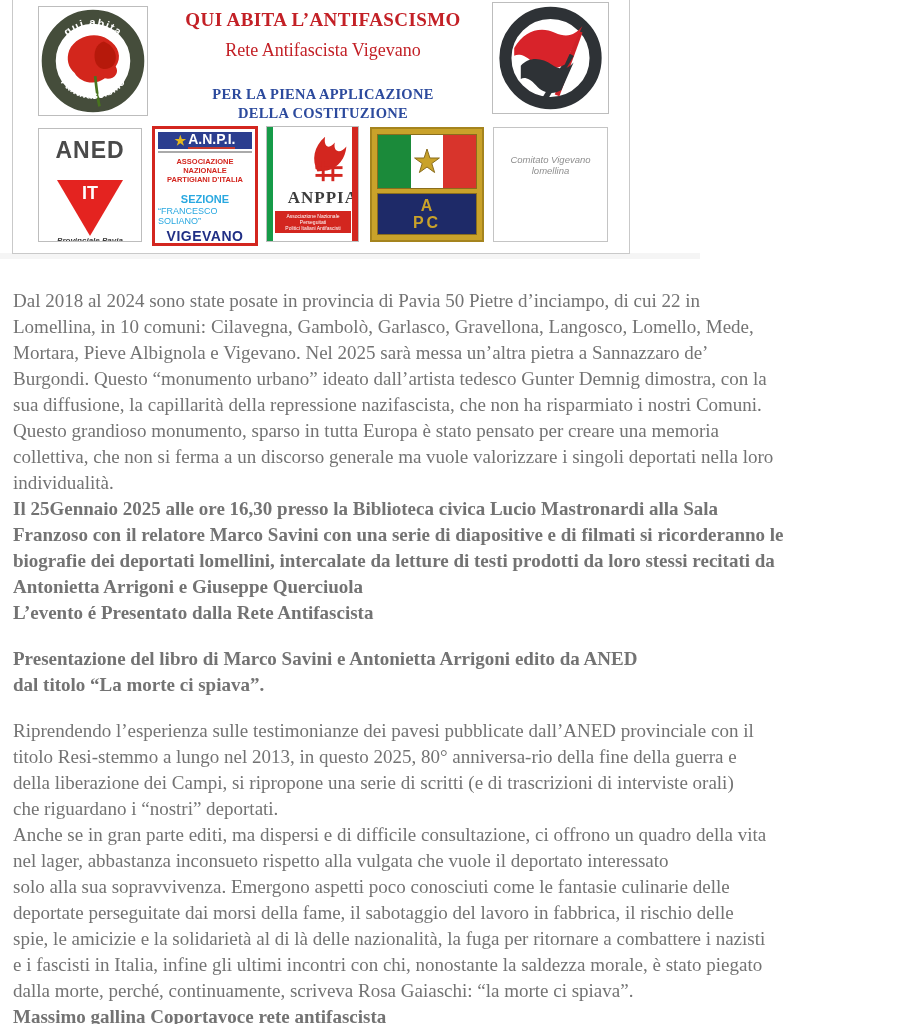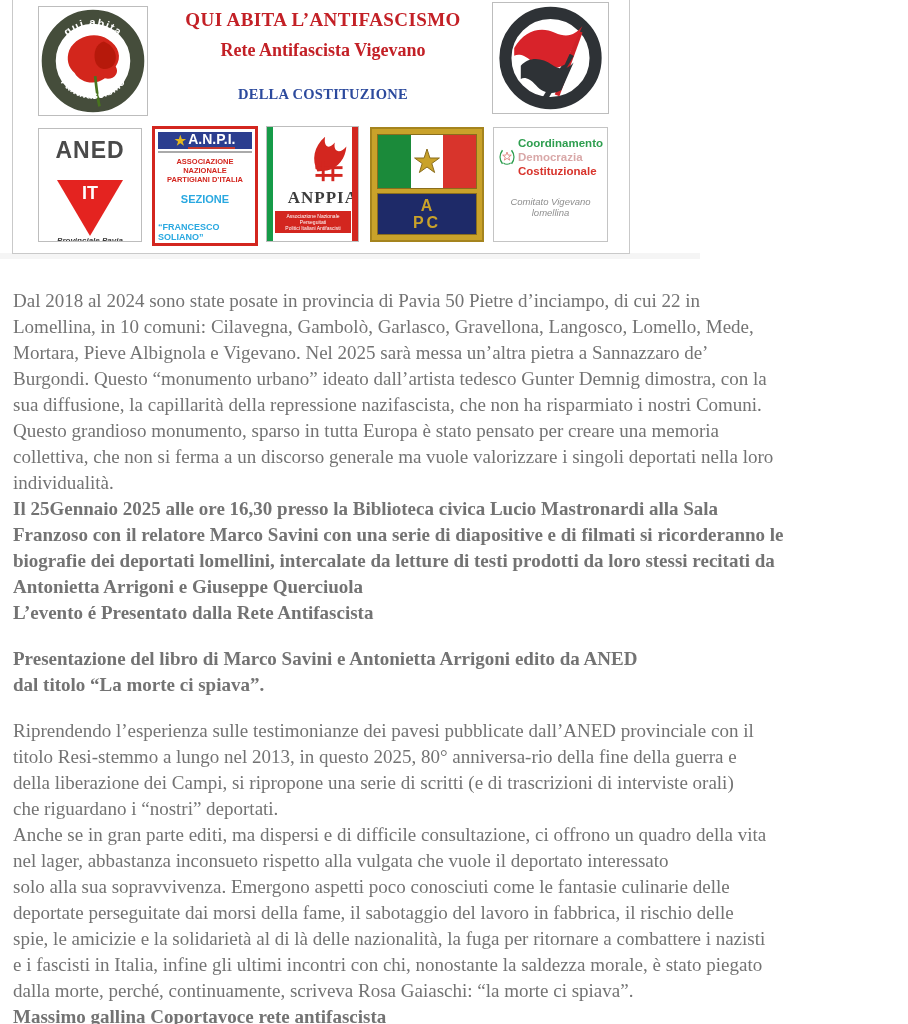--- a/index.html
+++ b/index.html
@@ -5,40 +5,40 @@
   html,body{margin:0;padding:0;background:#ffffff;}
   body{width:908px;height:1024px;position:relative;font-family:"Liberation Serif",serif;overflow:hidden;}
 
   
   .header-box{position:absolute;left:12px;top:-2px;width:616px;height:254px;border:1px solid #c9c9c9;background:#fff;}
   .header-shadow{position:absolute;left:0;top:253px;width:700px;height:6px;background:#f5f5f5;}
   .logo-frame{position:absolute;background:#fff;border:1px solid #bdbdbd;box-sizing:border-box;overflow:hidden;}
 
   .title-block{position:absolute;left:150px;top:10px;width:320px;text-align:center;}
   .hdr-title{color:#c32026;font-weight:bold;font-size:19px;letter-spacing:.4px;}
-  .hdr-subtitle{color:#c32026;font-weight:bold;font-size:18px;margin-top:9px;}
+  .hdr-subtitle{color:#c32026;font-weight:normal;font-size:18px;margin-top:9px;}
   .hdr-motto{color:#2c4a9d;font-weight:bold;font-size:14.5px;line-height:19px;margin-top:24px;letter-spacing:.3px;}
 
   
   .aned{display:flex;flex-direction:column;align-items:center;font-family:"Liberation Sans",sans-serif;}
   .aned-name{font-weight:bold;font-size:23px;color:#4a4a4a;letter-spacing:1px;margin-top:8px;}
   .aned-tri{position:relative;width:66px;height:56px;margin-top:16px;}
   .aned-tri .tri{width:0;height:0;border-left:33px solid transparent;border-right:33px solid transparent;border-top:56px solid #e42320;}
   .aned-it{position:absolute;top:3px;left:0;width:100%;text-align:center;color:#fff;font-weight:bold;font-size:18px;}
   .aned-foot{font-size:8px;font-weight:bold;font-style:italic;color:#3c3c3c;}
 
   
   .anpi{border:3px solid #d3261f !important;display:flex;flex-direction:column;align-items:center;padding:3px 3px;font-family:"Liberation Sans",sans-serif;box-sizing:border-box;}
   .anpi-band{background:#2b3e8f;color:#fff;width:94px;height:25px;display:flex;align-items:center;justify-content:center;font-weight:bold;font-size:14px;}
   .anpi-band .star{color:#e3b71e;font-size:13px;margin-right:2px;}
   .anpi-band .acr{border-bottom:2px solid #c5392f;line-height:15px;text-align:center;}
   .anpi-ribbon{width:94px;height:17px;margin-top:2px;border:1px solid #aaa;box-sizing:border-box;background:linear-gradient(90deg,#d3261f 0 13%,#fff 13% 22%,#1f8a3b 22% 31%,#d3261f 31% 46%,#fff 46% 54%,#d3261f 54% 69%,#1f8a3b 69% 78%,#fff 78% 87%,#d3261f 87% 100%);}
   .anpi-l1{color:#d3261f;font-weight:bold;font-size:7.5px;line-height:9px;text-align:center;margin-top:4px;}
   .anpi-sez{color:#29a8e0;font-weight:bold;font-size:11px;margin-top:9px;}
-  .anpi-fs{color:#29a8e0;font-weight:bold;font-size:9px;margin-top:17px;}
+  .anpi-fs{color:#29a8e0;font-weight:normal;font-size:9px;margin-top:1px;}
   .anpi-city{color:#202f85;font-weight:bold;font-size:14px;margin-top:2px;letter-spacing:.5px;}
 
   
   .anppia{position:relative;display:flex;flex-direction:column;align-items:flex-end;}
   .anppia .stripe-l{position:absolute;left:0;top:0;bottom:0;width:6px;background:#169b48;}
   .anppia .stripe-r{position:absolute;right:0;top:0;bottom:0;width:6px;background:#d3261f;}
   .anppia-name{font-weight:bold;font-size:17px;color:#3c3c3c;letter-spacing:1px;margin-top:1px;}
   .anppia-band{margin:3px 7px 0 7px;background:#d3261f;color:#fff;font-family:"Liberation Sans",sans-serif;font-size:5px;line-height:6px;text-align:center;padding:2px 1px;width:76px;box-sizing:border-box;}
 
   
@@ -90,20 +90,21 @@
       <text font-family="Liberation Sans, sans-serif" font-size="9.5" font-weight="bold" fill="#ffffff" letter-spacing="0.5">
         <textPath href="#arcBot" startOffset="50%" text-anchor="middle">l’antifascismo</textPath>
       </text>
     </svg>
   </div>
 
   <div class="title-block">
     <div class="hdr-title">QUI ABITA L’ANTIFASCISMO</div>
     <div class="hdr-subtitle">Rete Antifascista Vigevano</div>
     <div class="hdr-motto">
+      <div>PER LA PIENA APPLICAZIONE</div>
       <div>DELLA COSTITUZIONE</div>
     </div>
   </div>
 
   <div class="logo-frame" style="left:479px;top:3px;width:117px;height:112px;">
     <svg width="115" height="110" viewBox="0 0 100 100" style="display:block;margin:0 auto;">
       <circle cx="50" cy="50" r="41" fill="#ffffff" stroke="#2e3236" stroke-width="11"></circle>
       <path d="M77,26 L56,84" stroke="#cf2127" stroke-width="4.5"></path>
       <path d="M69,47 L45,87" stroke="#2e3236" stroke-width="5"></path>
       <path d="M17,41 C26,25 41,21 54,27 C65,32 73,29 79,21 L63,56 C53,62 41,60 33,53 C26,47 21,46 17,48 Z" fill="#d8232a"></path>
@@ -163,33 +164,20 @@
         <polygon points="20,7 22.9,16 32.4,16 24.8,21.5 27.6,30.5 20,25 12.4,30.5 15.2,21.5 7.6,16 17.1,16" fill="#c9a22a" stroke="#8a6d1d" stroke-width="1"></polygon>
       </svg>
     </div>
     <div class="apc-navy">
       <div class="apc-a">A</div>
       <div class="apc-pc">PC</div>
     </div>
   </div>
 
   <div class="logo-frame cdc" style="left:480px;top:128px;width:115px;height:115px;">
-    <div class="cdc-top">
-      <svg width="38" height="38" viewBox="0 0 40 40">
-        <path d="M10,5 C3,14 3,26 10,35" stroke="#2e9e4f" stroke-width="3.2" fill="none"></path>
-        <path d="M30,5 C37,14 37,26 30,35" stroke="#2e9e4f" stroke-width="3.2" fill="none"></path>
-        <path d="M12,33 C16,37 24,37 28,33" stroke="#2e9e4f" stroke-width="2.5" fill="none"></path>
-        <polygon points="20,9 22.4,15.8 29.5,15.9 23.8,20.2 25.9,27.1 20,23 14.1,27.1 16.2,20.2 10.5,15.9 17.6,15.8" fill="#ffffff" stroke="#dd7b74" stroke-width="1.8"></polygon>
-      </svg>
-      <div class="cdc-lines">
-        <div class="cdc-1">Coordinamento</div>
-        <div class="cdc-2">Democrazia</div>
-        <div class="cdc-3">Costituzionale</div>
-      </div>
-    </div>
     <div class="cdc-foot">Comitato Vigevano lomellina</div>
   </div>
 
 </div>
 
 <div class="doc-body">
   <div class="para">Dal 2018 al 2024 sono state posate in provincia di Pavia 50 Pietre d’inciampo, di cui 22 in
 Lomellina, in 10 comuni: Cilavegna, Gambolò, Garlasco, Gravellona, Langosco, Lomello, Mede,
 Mortara, Pieve Albignola e Vigevano. Nel 2025 sarà messa un’altra pietra a Sannazzaro de’
 Burgondi. Questo “monumento urbano” ideato dall’artista tedesco Gunter Demnig dimostra, con la

